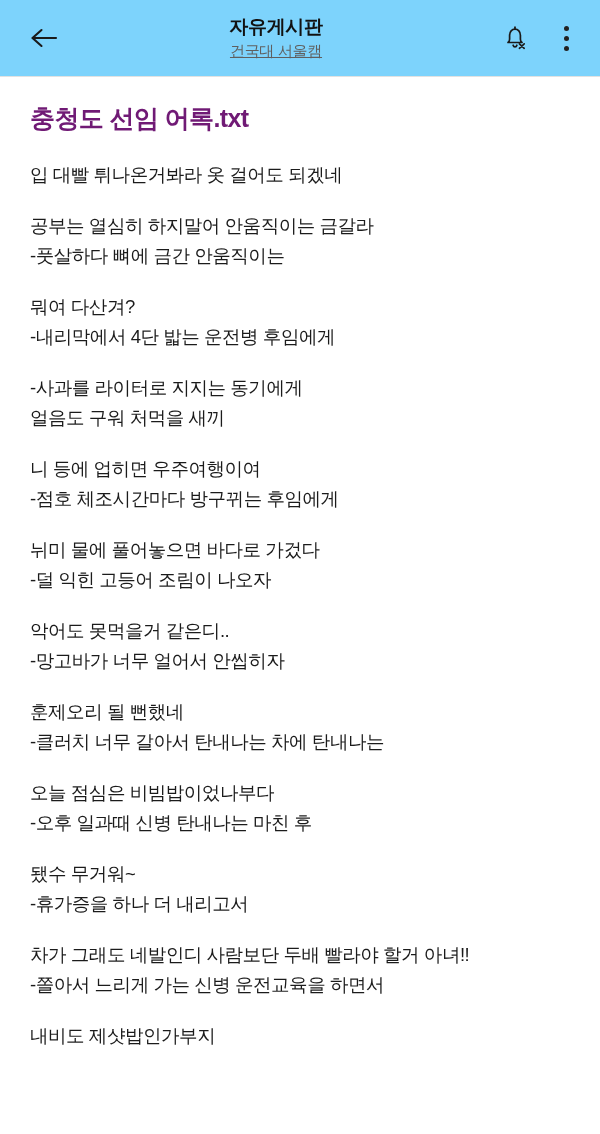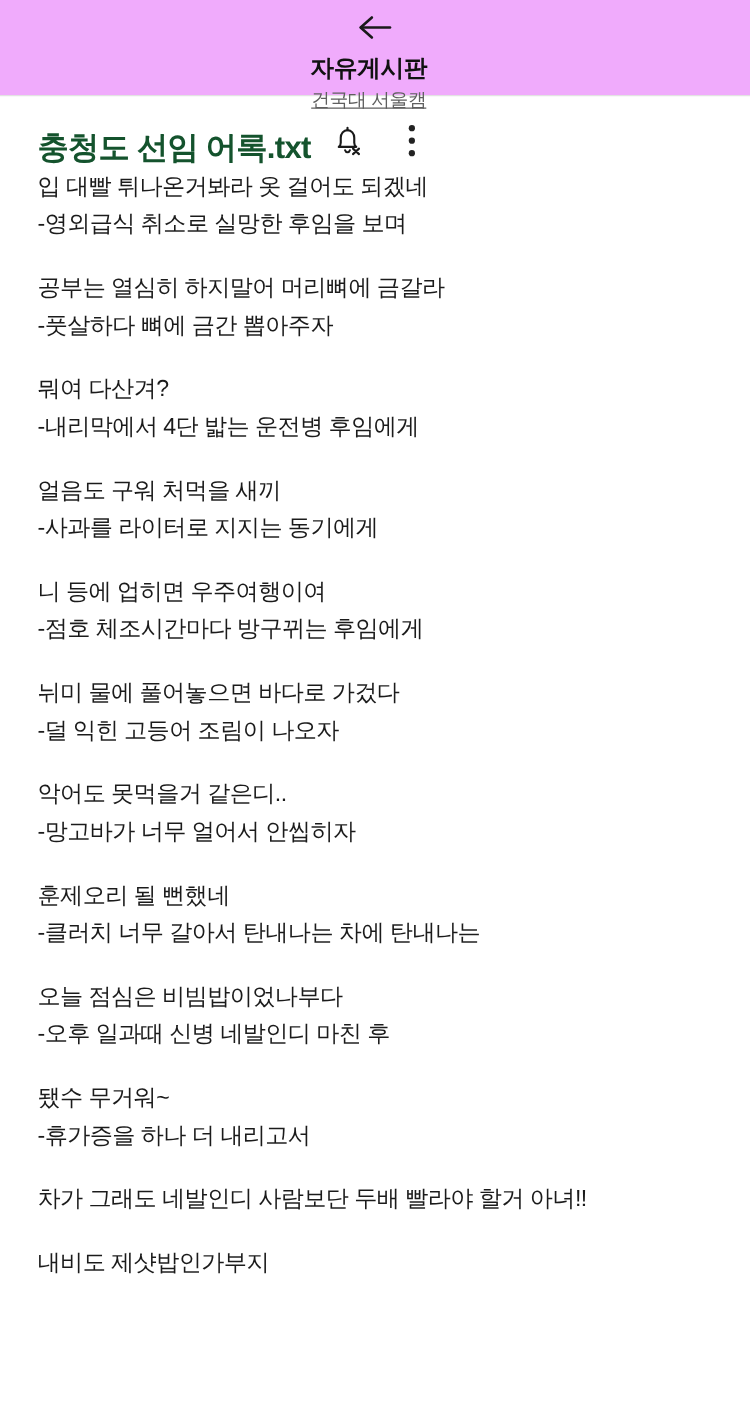--- a/index.html
+++ b/index.html
@@ -8,25 +8,24 @@
     height: 1134px;
     background: #ffffff;
     font-family: "Liberation Sans", "DejaVu Sans", sans-serif;
   }
   body { position: relative; overflow: hidden; }
 
   
   .header {
     position: relative;
     height: 76px;
-    background: #f0abfc;
+    background: #7dd3fc;
     display: flex;
     align-items: center;
     padding: 0 22px;
-    flex-direction: column;
   }
   .back-btn {
     width: 44px;
     height: 44px;
     display: flex;
     align-items: center;
     justify-content: center;
     flex: 0 0 auto;
     cursor: pointer;
   }
@@ -90,23 +89,24 @@
     width: 100%;
   }
 
   
   .content {
     padding: 26px 30px 0 30px;
   }
   .post-title {
     font-size: 25px;
     font-weight: bold;
-    color: #14532d;
+    color: #701a75;
     letter-spacing: -0.6px;
     line-height: 1.25;
+    margin-bottom: 26px;
   }
   .post-body {
     font-size: 18.5px;
     color: #1b1b1b;
     letter-spacing: -0.45px;
     line-height: 1.62;
   }
   .stanza {
     margin-bottom: 21px;
   }
@@ -147,58 +147,58 @@
   </div>
 </div>
 
 <div class="divider"></div>
 
 <div class="content">
   <h1 class="post-title">충청도 선임 어록.txt</h1>
   <div class="post-body" id="post-body">
       <div class="stanza">
         <div class="line">입 대빨 튀나온거봐라 옷 걸어도 되겠네</div>
-        <div class="line">-영외급식 취소로 실망한 후임을 보며</div>
-      </div>
-      <div class="stanza">
-        <div class="line">공부는 열심히 하지말어 머리뼈에 금갈라</div>
-        <div class="line">-풋살하다 뼈에 금간 뽑아주자</div>
+      </div>
+      <div class="stanza">
+        <div class="line">공부는 열심히 하지말어 안움직이는 금갈라</div>
+        <div class="line">-풋살하다 뼈에 금간 안움직이는</div>
       </div>
       <div class="stanza">
         <div class="line">뭐여 다산겨?</div>
         <div class="line">-내리막에서 4단 밟는 운전병 후임에게</div>
       </div>
       <div class="stanza">
+        <div class="line">-사과를 라이터로 지지는 동기에게</div>
         <div class="line">얼음도 구워 처먹을 새끼</div>
-        <div class="line">-사과를 라이터로 지지는 동기에게</div>
       </div>
       <div class="stanza">
         <div class="line">니 등에 업히면 우주여행이여</div>
         <div class="line">-점호 체조시간마다 방구뀌는 후임에게</div>
       </div>
       <div class="stanza">
         <div class="line">뉘미 물에 풀어놓으면 바다로 가겄다</div>
         <div class="line">-덜 익힌 고등어 조림이 나오자</div>
       </div>
       <div class="stanza">
         <div class="line">악어도 못먹을거 같은디..</div>
         <div class="line">-망고바가 너무 얼어서 안씹히자</div>
       </div>
       <div class="stanza">
         <div class="line">훈제오리 될 뻔했네</div>
         <div class="line">-클러치 너무 갈아서 탄내나는 차에 탄내나는</div>
       </div>
       <div class="stanza">
         <div class="line">오늘 점심은 비빔밥이었나부다</div>
-        <div class="line">-오후 일과때 신병 네발인디 마친 후</div>
+        <div class="line">-오후 일과때 신병 탄내나는 마친 후</div>
       </div>
       <div class="stanza">
         <div class="line">됐수 무거워~</div>
         <div class="line">-휴가증을 하나 더 내리고서</div>
       </div>
       <div class="stanza">
         <div class="line">차가 그래도 네발인디 사람보단 두배 빨라야 할거 아녀!!</div>
+        <div class="line">-쫄아서 느리게 가는 신병 운전교육을 하면서</div>
       </div>
       <div class="stanza">
         <div class="line">내비도 제샷밥인가부지</div>
       </div>
     </div>
 </div>
 
 </body></html>

